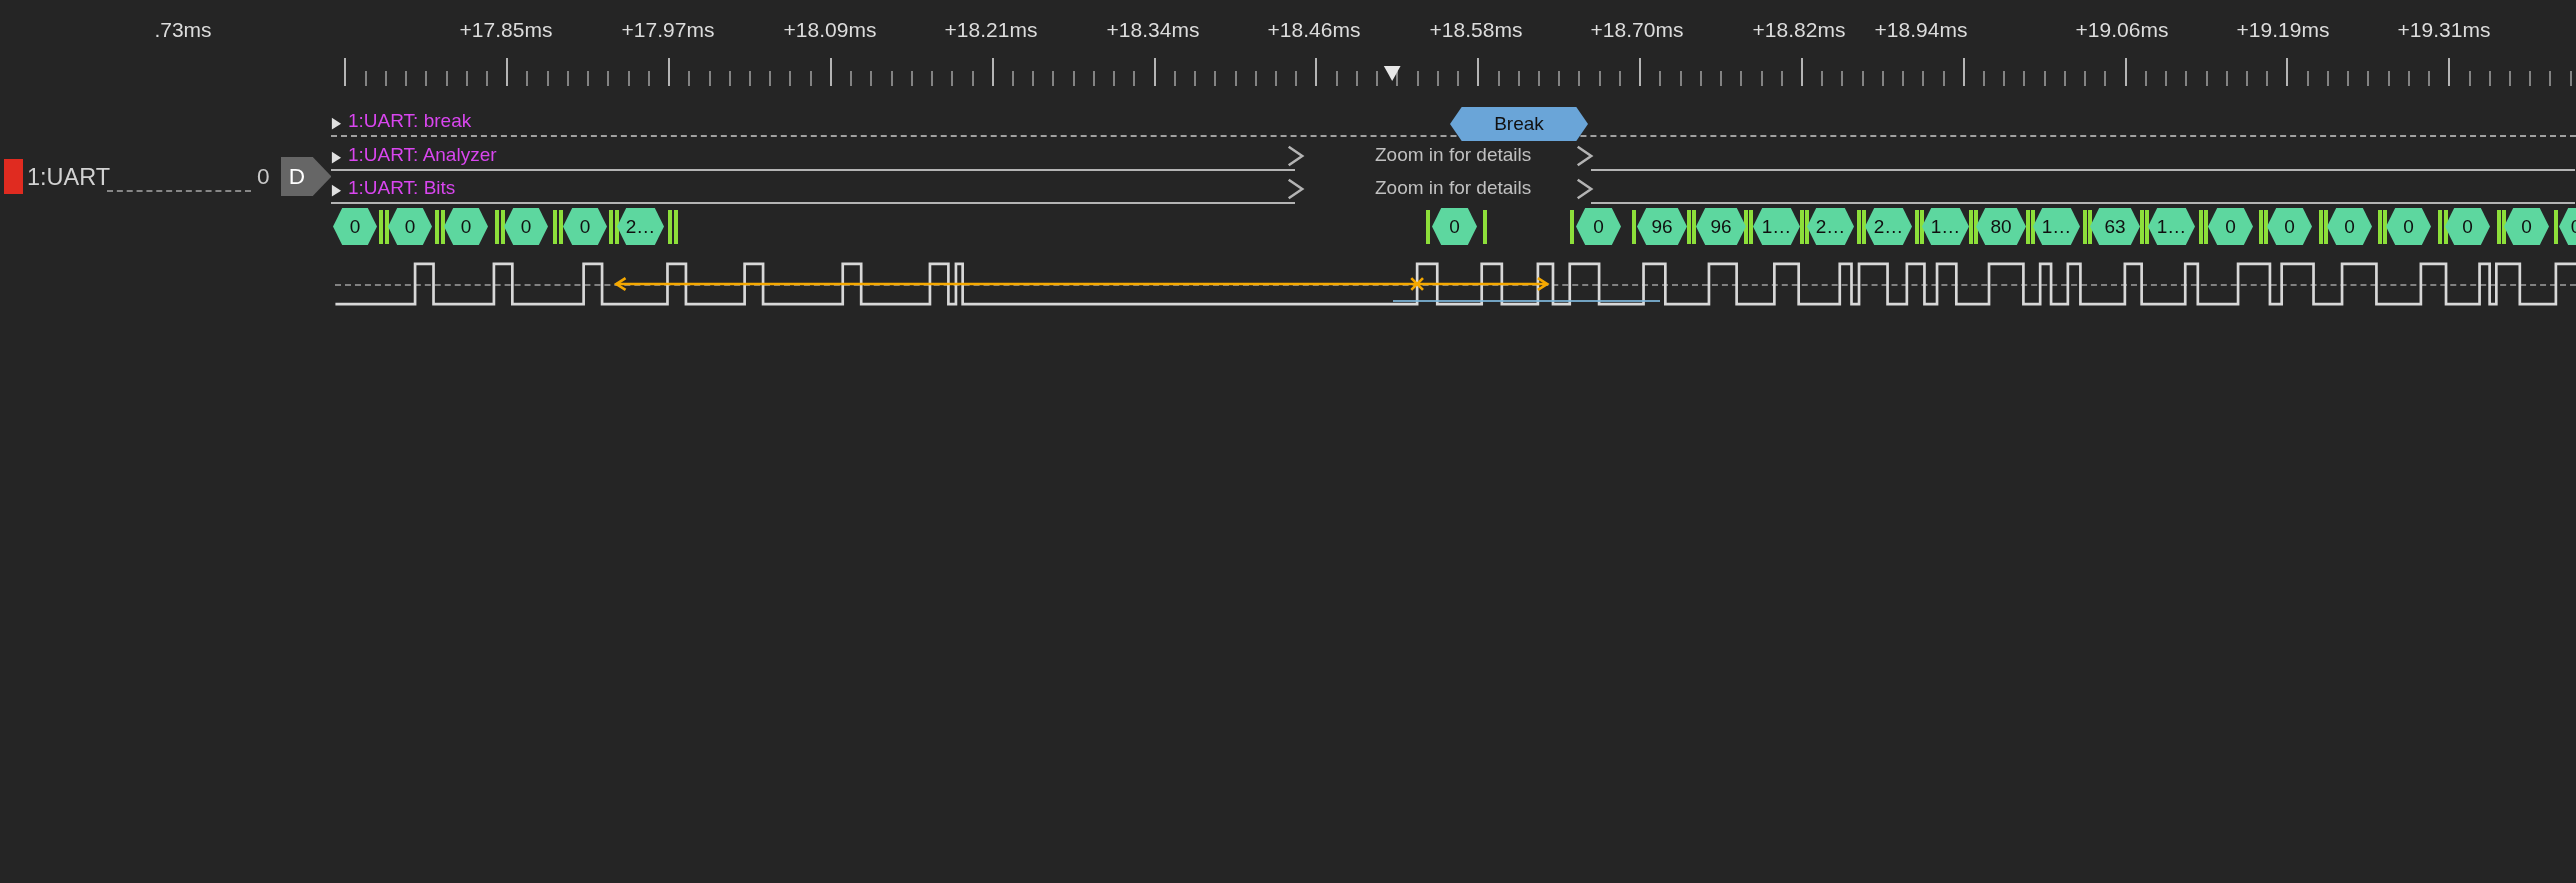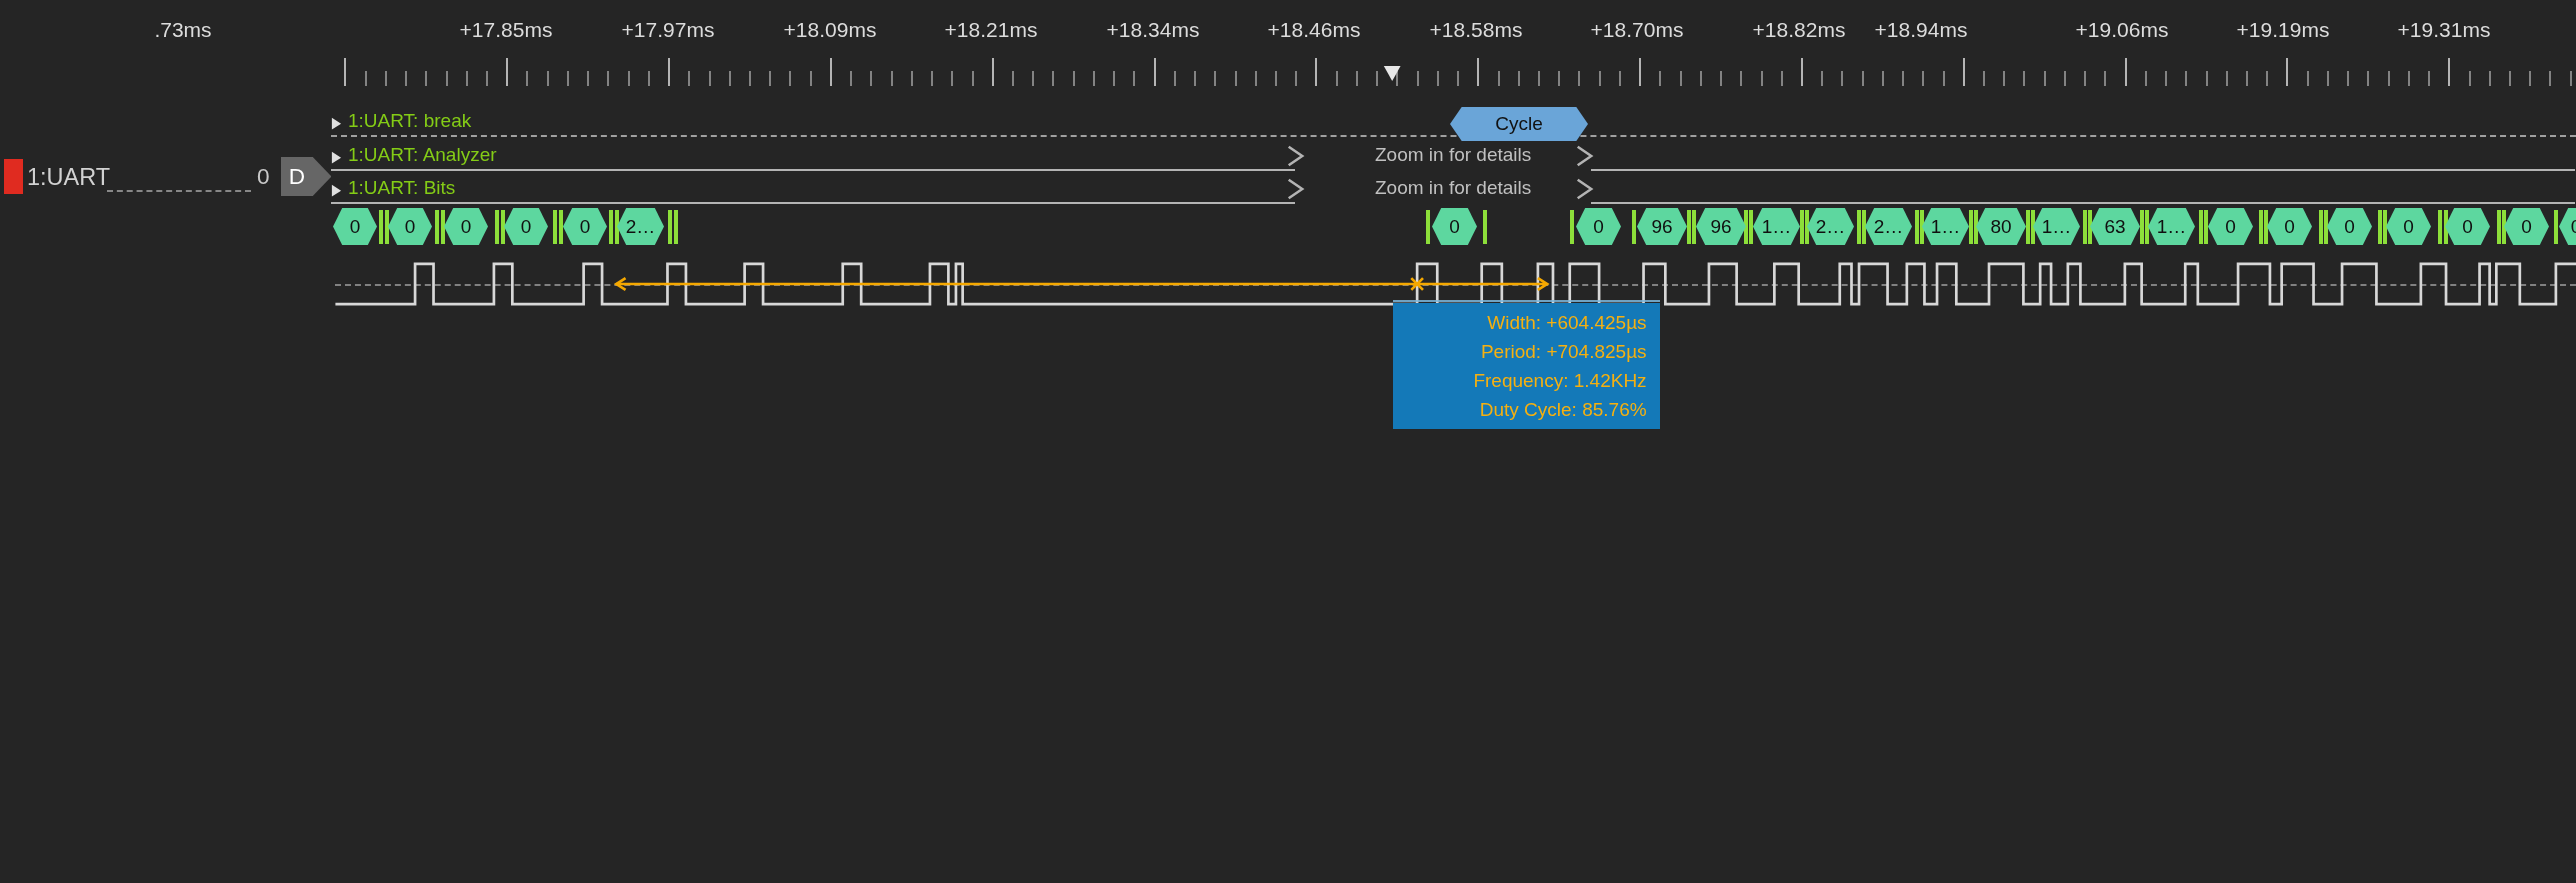--- a/index.html
+++ b/index.html
@@ -66,21 +66,21 @@
   .badge-gray { background: #666666; }
   .badge-red  { background: #cc0000; }
 
   .trig-icons { position: absolute; display: flex; gap: 13.4px; align-items: center; }
   .trig-icons svg { display: block; }
 
   
   .an-row { position: absolute; left: 331px; height: 34px; }
   .an-arrow { position: absolute; left: 0; top: 10px; width: 11px; height: 13.4px; }
   .an-label {
-    position: absolute; left: 17px; top: 2.5px; color: #84cc16;
+    position: absolute; left: 17px; top: 2.5px; color: #d946ef;
     font-size: 19px; white-space: nowrap;
   }
   .an-rule { position: absolute; left: 0; bottom: 4.2px; height: 0; }
   .an-rule.solid  { border-top: 2.5px solid #b4b4b4; }
   .an-rule.dashed { border-top: 2.5px dashed #a0a0a0; }
 
   .frame-chip {
     position: absolute; height: 34px; background: #6aa5d8; color: #111111;
     display: flex; align-items: center; justify-content: center;
     font-size: 19px; white-space: nowrap;
@@ -277,21 +277,21 @@
 
   </div>
 
   <div class="an-row" style="top:107px; width:2245px;">
     <svg class="an-arrow" viewBox="0 0 13 16">
       <path d="M1 1 L12 8 L1 15 Z" fill="#e0e0e0"></path>
     </svg>
     <div class="an-label">1:UART: break</div>
     <div class="an-rule dashed" style="width:2245px;"></div>
     <div class="frame-chip" style="left:1119px; top:0; width:138px;">
-      <span>Cycle</span>
+      <span>Break</span>
     </div>
   </div>
 
   <div class="an-row" style="top:141px; width:2245px;">
     <svg class="an-arrow" viewBox="0 0 13 16">
       <path d="M1 1 L12 8 L1 15 Z" fill="#e0e0e0"></path>
     </svg>
     <div class="an-label">1:UART: Analyzer</div>
     <div class="an-rule solid" style="width:964px;"></div>
     <svg class="zoom-caret" style="left:956px; top:4.2px;" viewBox="0 0 26 26">
@@ -454,21 +454,15 @@
       <g id="marker-group" stroke="#f5a800" stroke-width="3.2" fill="none">
           <path d="M 735 38 L 1845 38" stroke="#f5a800" stroke-width="3.2" fill="none"></path>
           <path d="M 746 31 L 735 38 L 746 45" stroke="#f5a800" stroke-width="3.2" fill="none"></path>
           <path d="M 1683 31 L 1697 45 M 1697 31 L 1683 45" stroke="#f5a800" stroke-width="3.2" fill="none"></path>
           <path d="M 1834 31 L 1845 38 L 1834 45" stroke="#f5a800" stroke-width="3.2" fill="none"></path>
         </g>
     </svg>
   </div>
 
   <div class="meas-underline"></div>
-  <div class="meas-tip">
-    <div class="meas-row">Width: +604.425µs</div>
-    <div class="meas-row">Period: +704.825µs</div>
-    <div class="meas-row">Frequency: 1.42KHz</div>
-    <div class="meas-row">Duty Cycle: 85.76%</div>
-  </div>
 
 </div>
 
 
 </body></html>

